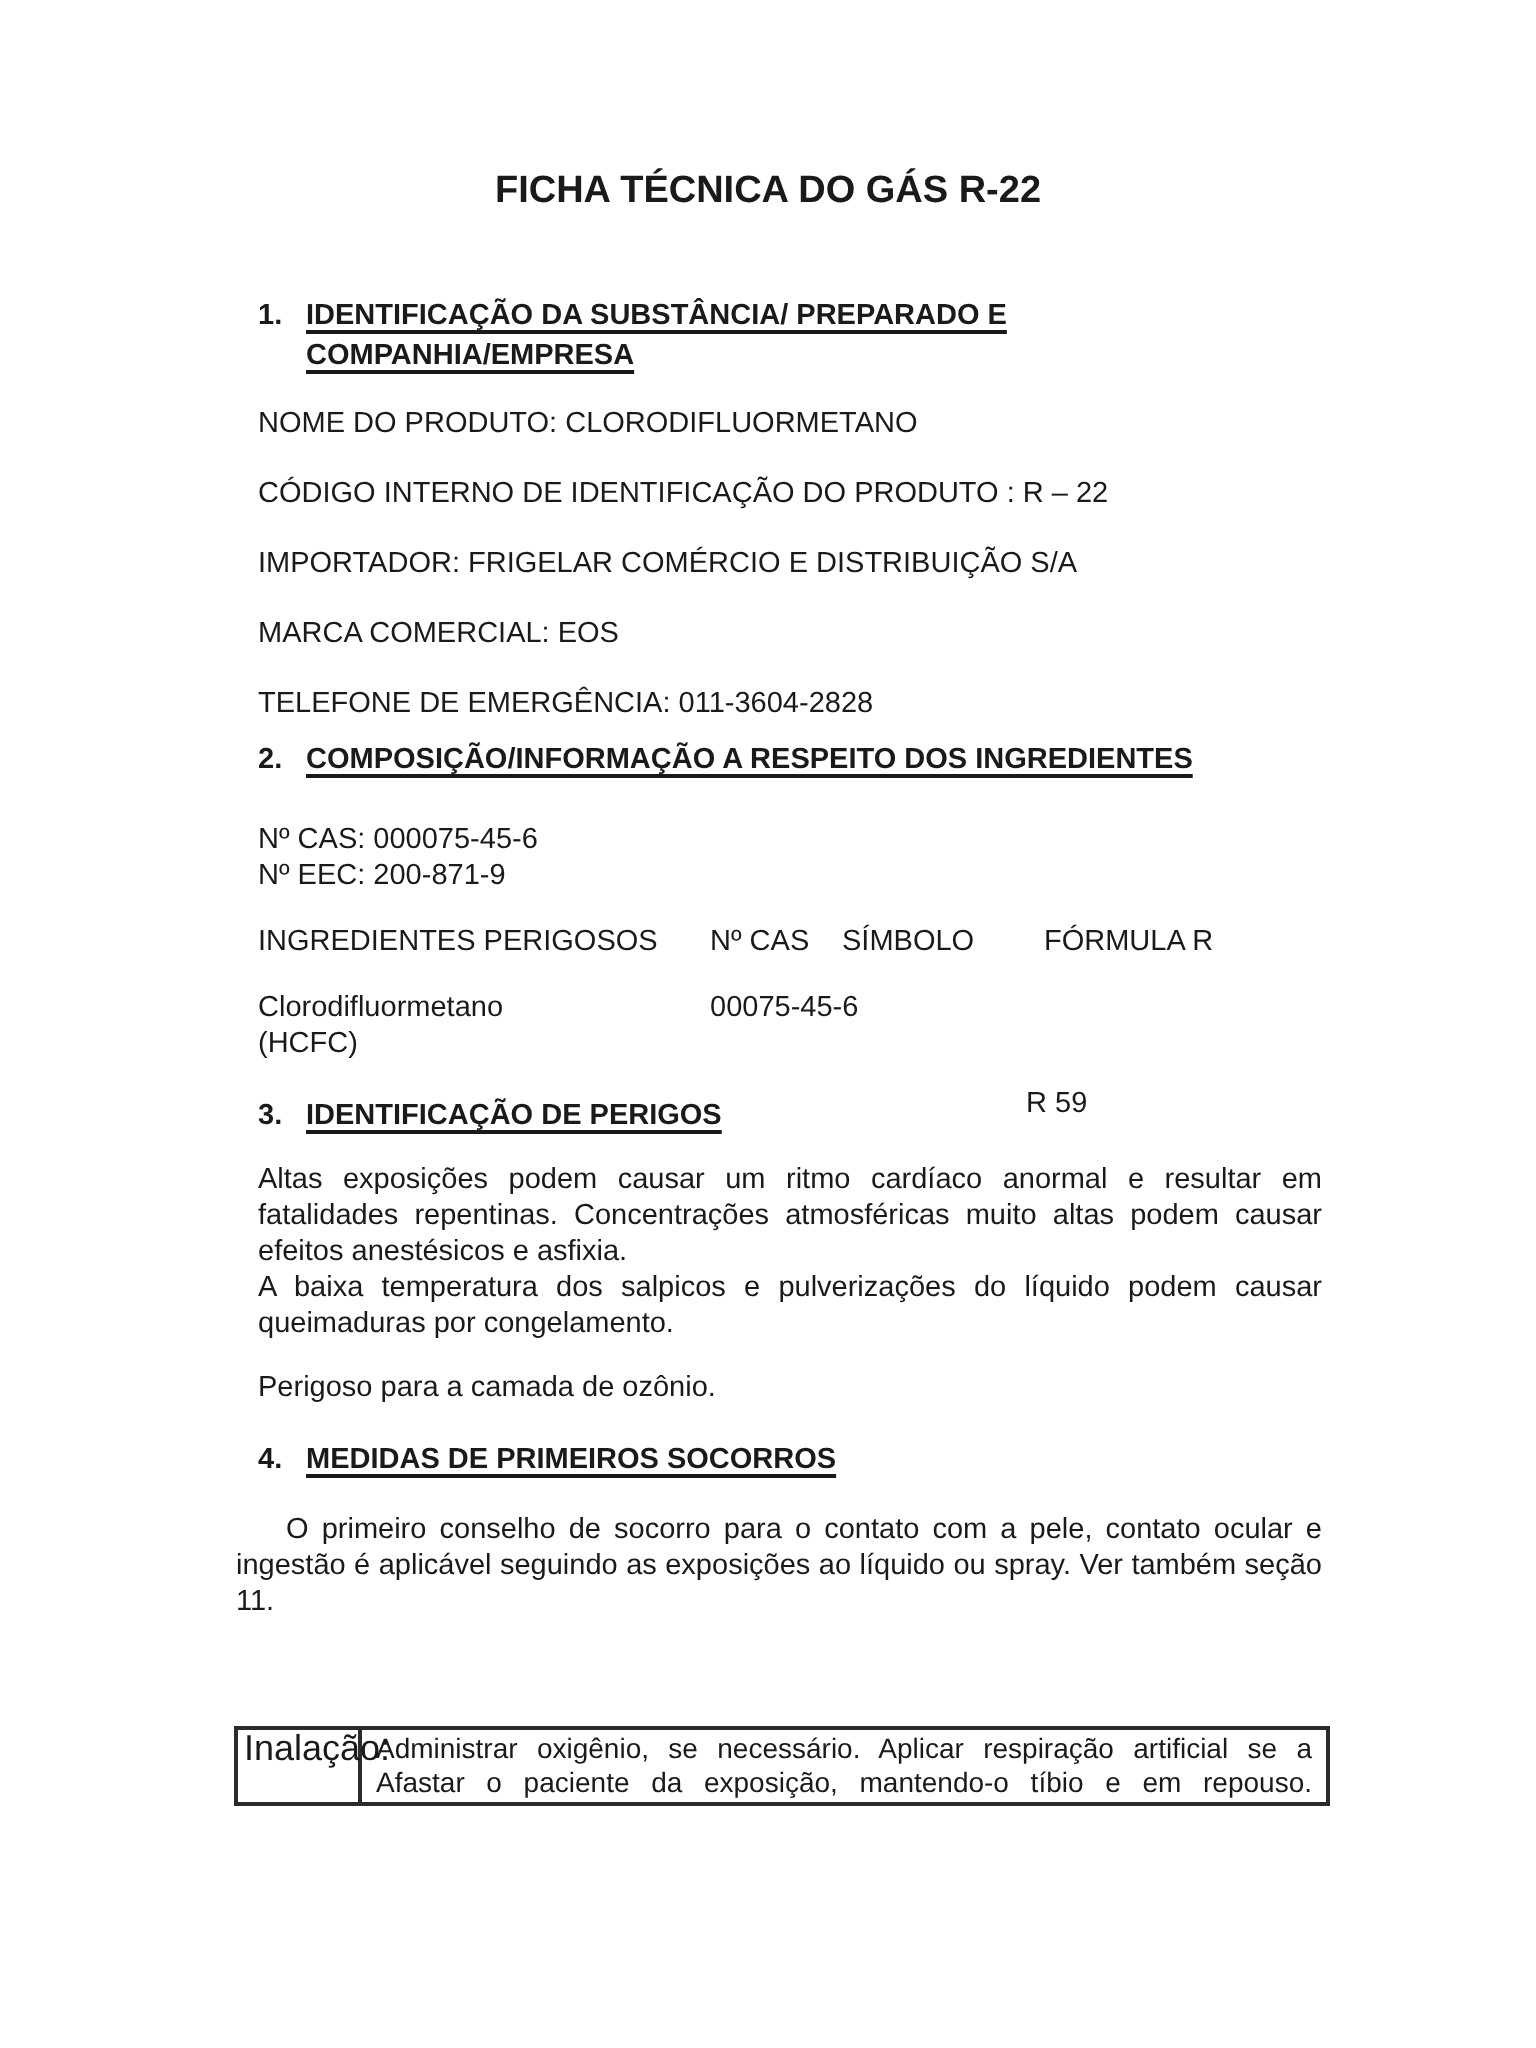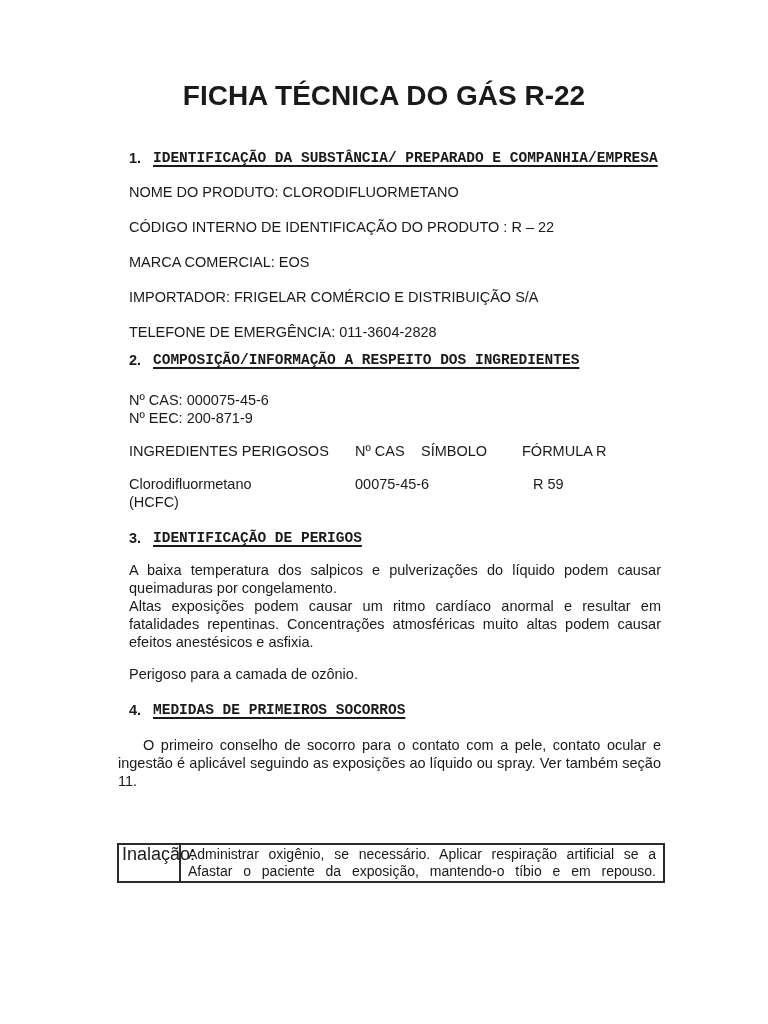--- a/index.html
+++ b/index.html
@@ -16,21 +16,21 @@
     height: 1024px;
     background: #ffffff;
     color: #1a1a1a;
     font-family: "Liberation Sans", "DejaVu Sans", sans-serif;
     font-size: 14.5px;
     line-height: 18px;
   }
   .doc-title {
     margin: 84px 0 0 0;
     text-align: center;
-    font-size: 28px;
+    font-size: 19px;
     line-height: 24px;
     font-weight: bold;
   }
   .content {
     margin-left: 129px;
     width: 532px;
   }
   .sec-heading {
     display: flex;
     font-weight: bold;
@@ -39,21 +39,20 @@
   }
   .sec-num {
     flex: none;
     width: 24px;
   }
   .sec-text {
     flex: 1;
     text-decoration: underline;
     text-decoration-thickness: 1.5px;
     text-underline-offset: 2.5px;
-    font-family: Liberation Mono, monospace;
   }
   .h1 { margin-top: 40px; }
   .h2 { margin-top: 9px; }
   .h3 { margin-top: 17px; }
   .h4 { margin-top: 17px; }
   p { margin: 0; }
   .info-first { margin-top: 15px; }
   .info { margin-top: 17px; }
   .cas-block { margin-top: 21px; }
   .ing-header {
@@ -66,21 +65,21 @@
   .ing-row {
     position: relative;
     height: 36px;
     margin-top: 15px;
   }
   .ing-row .cell { position: absolute; top: 0; white-space: nowrap; }
   .col0 { left: 0; }
   .col1 { left: 226px; }
   .col2 { left: 292px; }
   .col3 { left: 393px; }
-  .col3b { left: 404px; }
+  .col3b { left: 384px; margin-top: 48px; }
   .jus { text-align: justify; }
   .para3 { margin-top: 13px; }
   .perigoso { margin-top: 14px; }
   .para4 {
     margin-top: 16px;
     margin-left: -11px;
     width: 543px;
     text-indent: 25px;
   }
   .fa-table {
@@ -121,22 +120,22 @@
 
   <div class="content">
 
     <div class="sec-heading h1">
       <span class="sec-num">1.</span>
       <span class="sec-text">IDENTIFICAÇÃO DA SUBSTÂNCIA/ PREPARADO E COMPANHIA/EMPRESA</span>
     </div>
 
     <p class="info-first">NOME DO PRODUTO: CLORODIFLUORMETANO</p>
     <p class="info">CÓDIGO INTERNO DE IDENTIFICAÇÃO DO PRODUTO : R – 22</p>
+    <p class="info">IMPORTADOR: FRIGELAR COMÉRCIO E DISTRIBUIÇÃO S/A</p>
     <p class="info">MARCA COMERCIAL: EOS</p>
-    <p class="info">IMPORTADOR: FRIGELAR COMÉRCIO E DISTRIBUIÇÃO S/A</p>
     <p class="info">TELEFONE DE EMERGÊNCIA: 011-3604-2828</p>
 
     <div class="sec-heading h2">
       <span class="sec-num">2.</span>
       <span class="sec-text">COMPOSIÇÃO/INFORMAÇÃO A RESPEITO DOS INGREDIENTES</span>
     </div>
 
     <div class="cas-block">
       <p>Nº CAS: 000075-45-6</p>
       <p>Nº EEC: 200-871-9</p>
@@ -158,22 +157,22 @@
       <span class="cell col2"></span>
       <span class="cell col3b">R 59</span>
     </div>
 
     <div class="sec-heading h3">
       <span class="sec-num">3.</span>
       <span class="sec-text">IDENTIFICAÇÃO DE PERIGOS</span>
     </div>
 
     <div class="para3">
+      <p class="jus">Altas exposições podem causar um ritmo cardíaco anormal e resultar em fatalidades repentinas. Concentrações atmosféricas muito altas podem causar efeitos anestésicos e asfixia.</p>
       <p class="jus">A baixa temperatura dos salpicos e pulverizações do líquido podem causar queimaduras por congelamento.</p>
-      <p class="jus">Altas exposições podem causar um ritmo cardíaco anormal e resultar em fatalidades repentinas. Concentrações atmosféricas muito altas podem causar efeitos anestésicos e asfixia.</p>
     </div>
 
     <p class="perigoso">Perigoso para a camada de ozônio.</p>
 
     <div class="sec-heading h4">
       <span class="sec-num">4.</span>
       <span class="sec-text">MEDIDAS DE PRIMEIROS SOCORROS</span>
     </div>
 
     <p class="jus para4">O primeiro conselho de socorro para o contato com a pele, contato ocular e ingestão é aplicável seguindo as exposições ao líquido ou spray. Ver também seção 11.</p>

